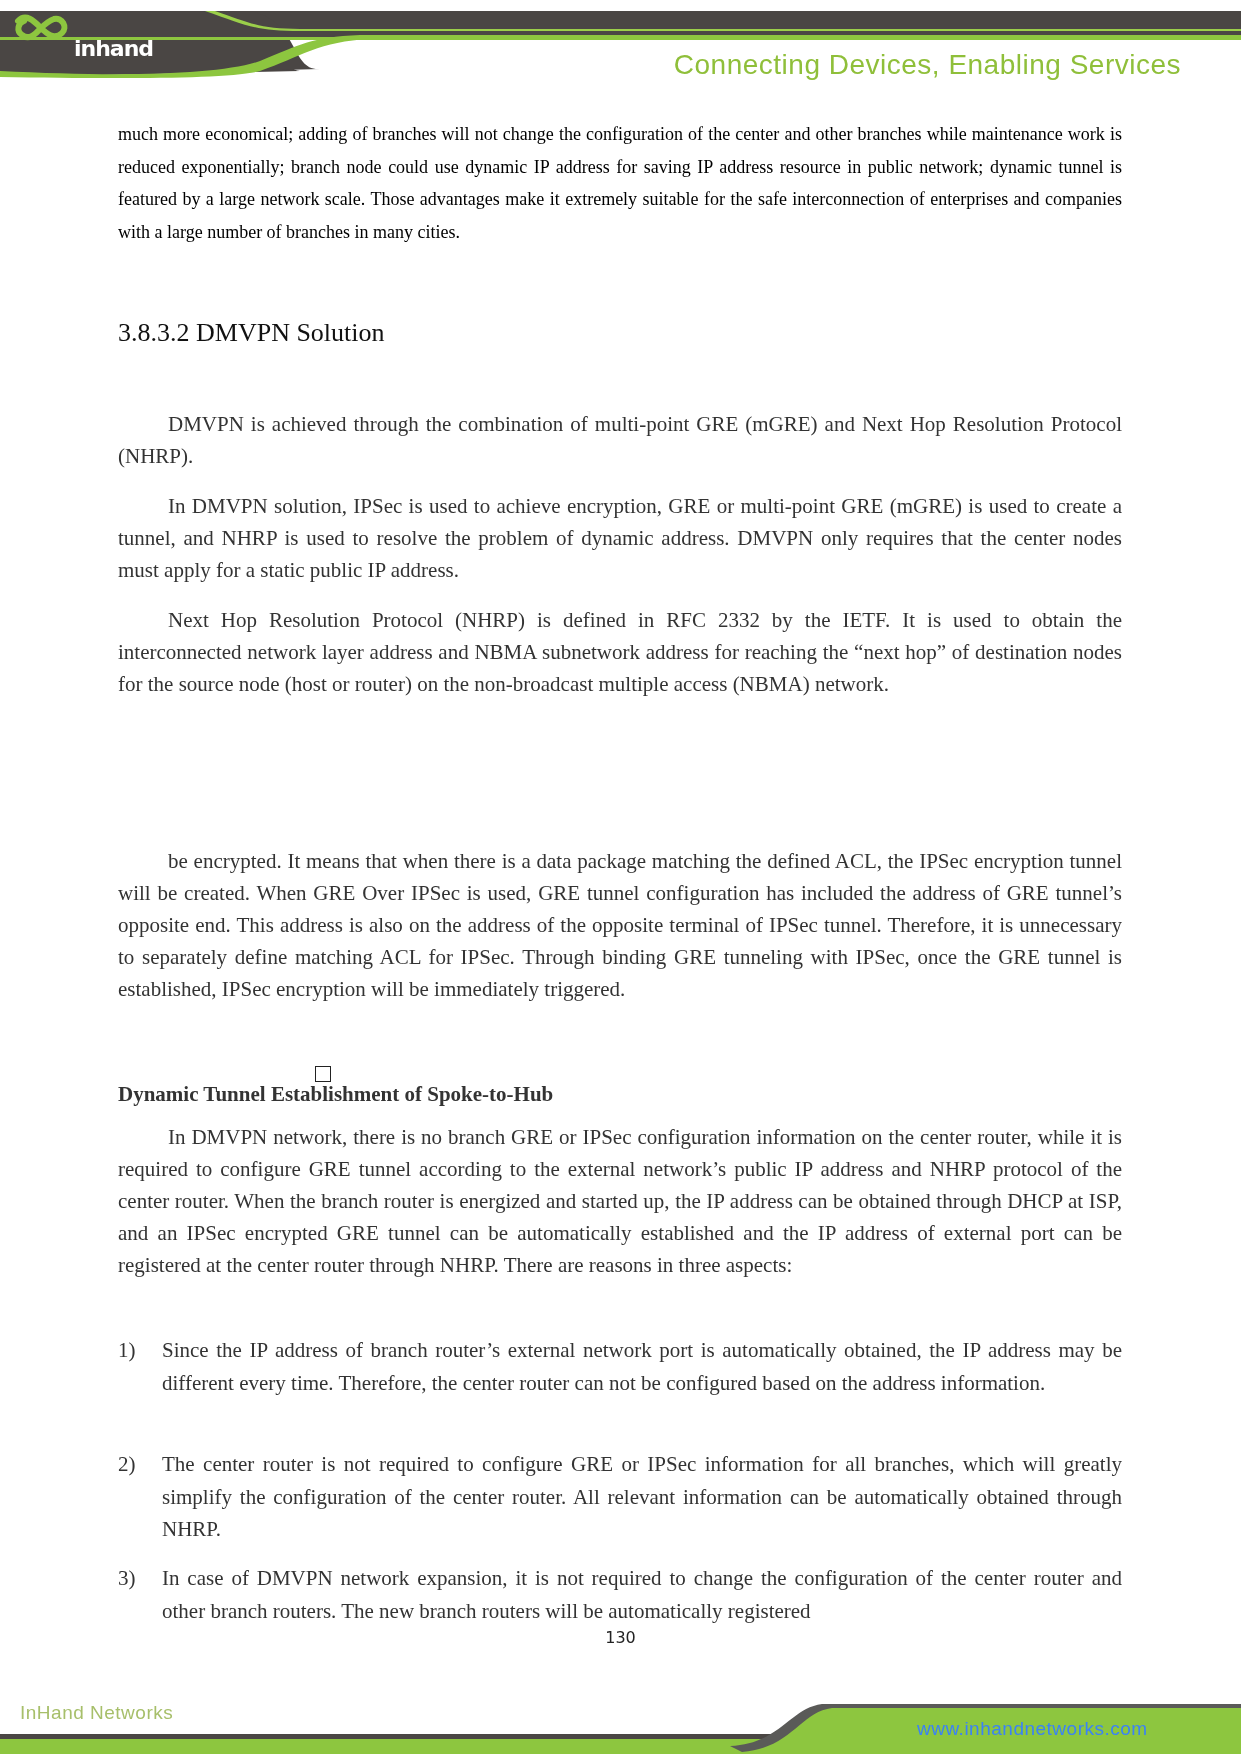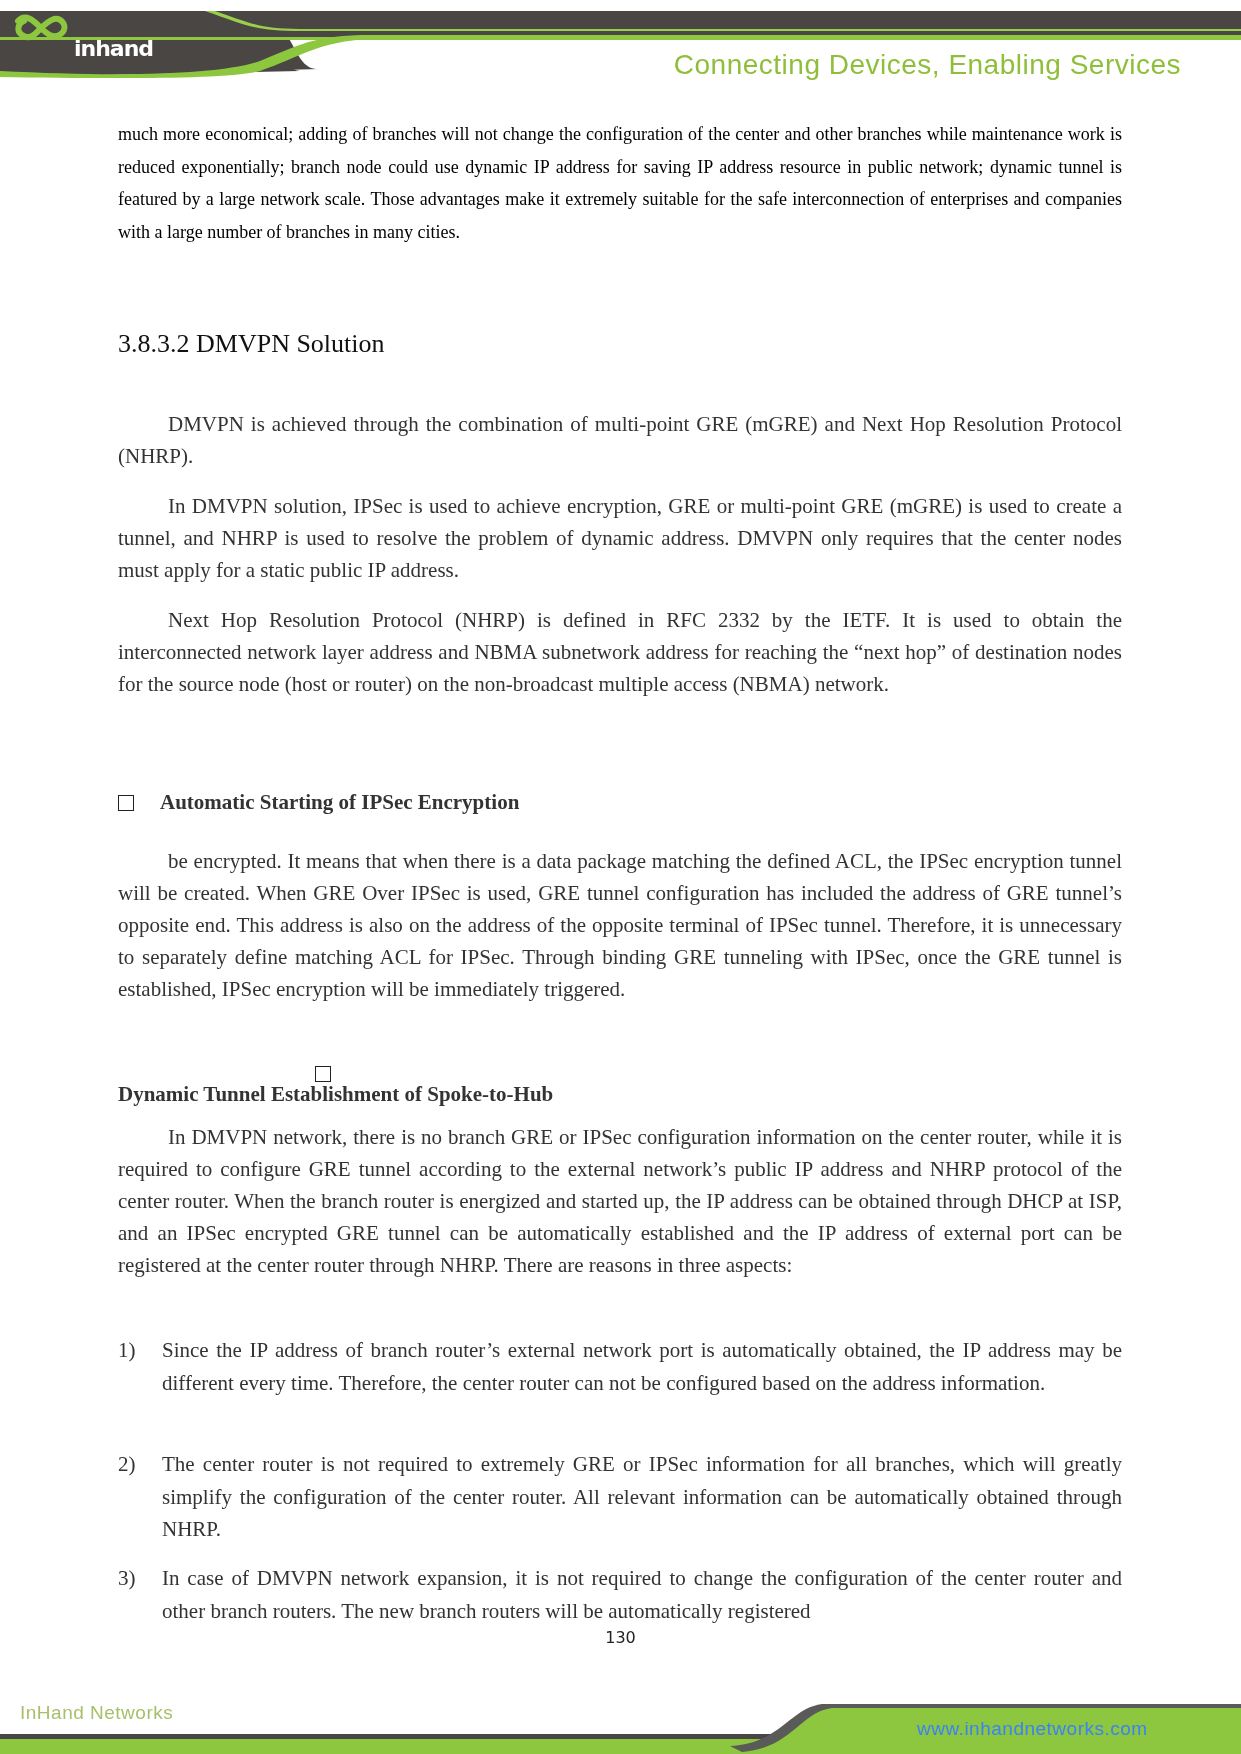--- a/index.html
+++ b/index.html
@@ -35,21 +35,21 @@
     font-family: "Liberation Sans", sans-serif; font-size: 19px; color: #3b82f6;
     letter-spacing: 0.5px;
     margin-left: 32px;
   }
   
   .content { position: absolute; left: 118px; width: 1004px; top: 118px; color: #333333; }
   .p-intro {
     margin: 0; font-size: 18px; line-height: 32.5px; text-align: justify; color: #000000;
   }
   .h-section {
-    margin: 0; position: absolute; top: 211px; left: 0;
+    margin: 0; position: absolute; top: 200px; left: 0;
     font-size: 26px; font-weight: normal; color: #111111;
   }
   .p {
     margin: 0; font-size: 21px; line-height: 32px; text-align: justify; text-indent: 50px;
     position: absolute; left: 0; width: 1004px;
   }
   .sub-head {
     position: absolute; left: 0; font-size: 21px; font-weight: bold; color: #333333;
     display: flex; align-items: center;
   }
@@ -89,39 +89,35 @@
 
 <div class="content">
   <p class="p-intro">much more economical; adding of branches will not change the configuration of the center and other branches while maintenance work is reduced exponentially; branch node could use dynamic IP address for saving IP address resource in public network; dynamic tunnel is featured by a large network scale. Those advantages make it extremely suitable for the safe interconnection of enterprises and companies with a large number of branches in many cities.</p>
 
   <h2 class="h-section">3.8.3.2 DMVPN Solution</h2>
 
   <p class="p" style="top: 290px;">DMVPN is achieved through the combination of multi-point GRE (mGRE) and Next Hop Resolution Protocol (NHRP).</p>
   <p class="p" style="top: 372px;">In DMVPN solution, IPSec is used to achieve encryption, GRE or multi-point GRE (mGRE) is used to create a tunnel, and NHRP is used to resolve the problem of dynamic address. DMVPN only requires that the center nodes must apply for a static public IP address.</p>
   <p class="p" style="top: 486px;">Next Hop Resolution Protocol (NHRP) is defined in RFC 2332 by the IETF. It is used to obtain the interconnected network layer address and NBMA subnetwork address for reaching the “next hop” of destination nodes for the source node (host or router) on the non-broadcast multiple access (NBMA) network.</p>
 
-  <div class="sub-head" style="top: 672px;">
-    <span class="box"></span>
-    <span>Automatic Starting of IPSec Encryption</span>
-  </div>
   <p class="p" style="top: 727px;">be encrypted. It means that when there is a data package matching the defined ACL, the IPSec encryption tunnel will be created. When GRE Over IPSec is used, GRE tunnel configuration has included the address of GRE tunnel’s opposite end. This address is also on the address of the opposite terminal of IPSec tunnel. Therefore, it is unnecessary to separately define matching ACL for IPSec. Through binding GRE tunneling with IPSec, once the GRE tunnel is established, IPSec encryption will be immediately triggered.</p>
 
   <div class="sub-head" style="top: 948px; flex-direction: column;">
     <span class="box"></span>
     <span>Dynamic Tunnel Establishment of Spoke-to-Hub</span>
   </div>
   <p class="p" style="top: 1003px;">In DMVPN network, there is no branch GRE or IPSec configuration information on the center router, while it is required to configure GRE tunnel according to the external network’s public IP address and NHRP protocol of the center router. When the branch router is energized and started up, the IP address can be obtained through DHCP at ISP, and an IPSec encrypted GRE tunnel can be automatically established and the IP address of external port can be registered at the center router through NHRP. There are reasons in three aspects:</p>
 
   <div class="li" style="top: 1216px;">
     <span class="li-num">1)</span>
     <span class="li-text">Since the IP address of branch router’s external network port is automatically obtained, the IP address may be different every time. Therefore, the center router can not be configured based on the address information.</span>
   </div>
   <div class="li" style="top: 1330px;">
     <span class="li-num">2)</span>
-    <span class="li-text">The center router is not required to extremely GRE or IPSec information for all branches, which will greatly simplify the configuration of the center router. All relevant information can be automatically obtained through NHRP.</span>
+    <span class="li-text">The center router is not required to configure GRE or IPSec information for all branches, which will greatly simplify the configuration of the center router. All relevant information can be automatically obtained through NHRP.</span>
   </div>
   <div class="li" style="top: 1444px;">
     <span class="li-num">3)</span>
     <span class="li-text">In case of DMVPN network expansion, it is not required to change the configuration of the center router and other branch routers. The new branch routers will be automatically registered</span>
   </div>
 </div>
 
 <div class="page-num">130</div>
 
 <div class="footer">

